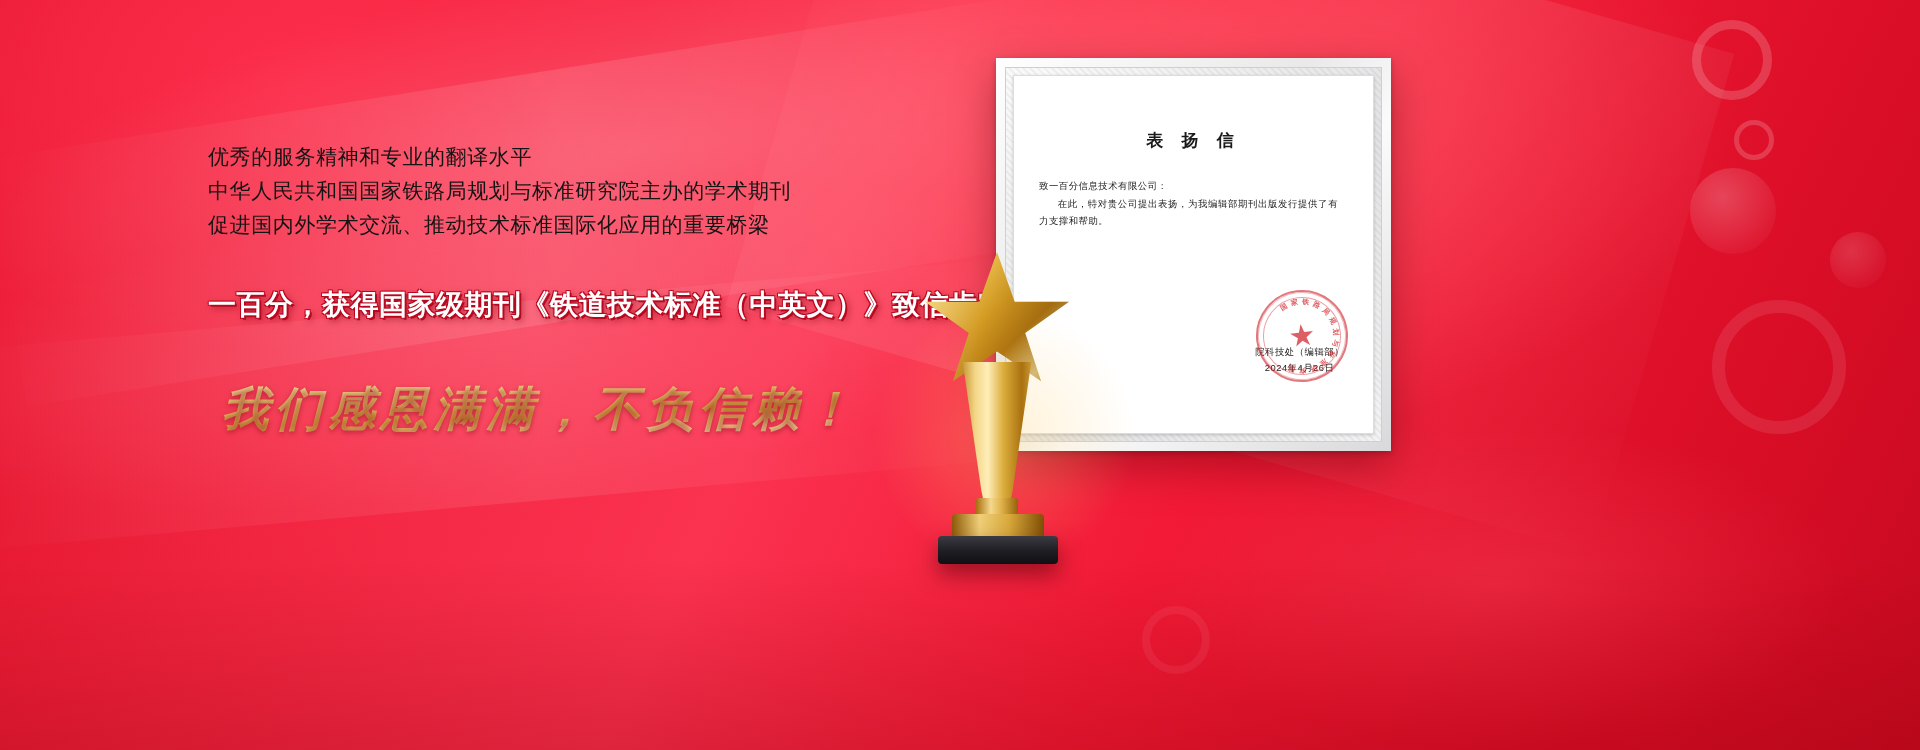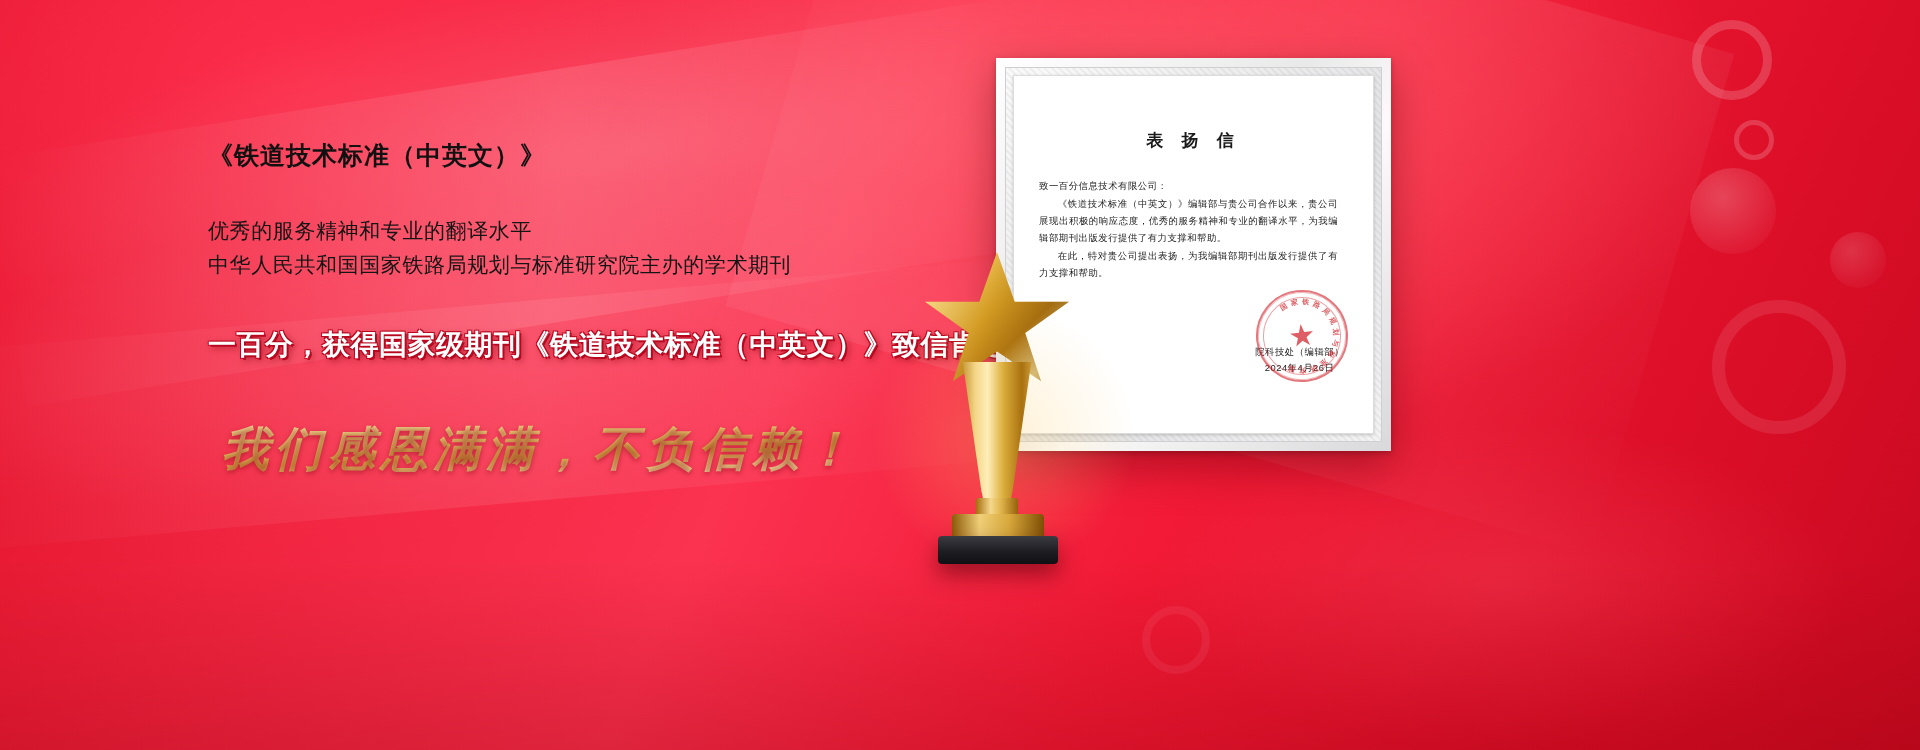--- a/index.html
+++ b/index.html
@@ -184,38 +184,37 @@
   <div class="ribbon rb6"></div>
 
   <div class="bokeh bk-ring" style="left:1692px;top:20px;width:62px;height:62px;border-width:9px;"></div>
   <div class="bokeh bk-ring" style="left:1734px;top:120px;width:30px;height:30px;border-width:5px;"></div>
   <div class="bokeh bk-fill" style="left:1690px;top:168px;width:86px;height:86px;"></div>
   <div class="bokeh bk-ring" style="left:1712px;top:300px;width:108px;height:108px;border-width:13px;opacity:.55;"></div>
   <div class="bokeh bk-fill" style="left:1830px;top:232px;width:56px;height:56px;opacity:.7;"></div>
   <div class="bokeh bk-ring" style="left:1142px;top:606px;width:52px;height:52px;border-width:8px;opacity:.35;"></div>
 
   <div id="text-col">
-    <h1 class="journal-title">《铁道技术标准（中英文）》</h1>
 
     <p class="desc-line">优秀的服务精神和专业的翻译水平</p>
     <p class="desc-line">中华人民共和国国家铁路局规划与标准研究院主办的学术期刊</p>
+    <p class="desc-line">促进国内外学术交流、推动技术标准国际化应用的重要桥梁</p>
 
     <p class="headline">一百分，获得国家级期刊《铁道技术标准（中英文）》致信肯定!</p>
 
     <p class="gold-line">我们感恩满满，不负信赖！</p>
   </div>
 
   <div id="cert-frame">
     <div id="cert-frame-inner">
       <div id="cert-paper">
 
         <div class="cert-title">表 扬 信</div>
 
         <p class="cert-p">致一百分信息技术有限公司：</p>
-        <p class="cert-p indent">《铁道技术标准（中英文）》编辑部与贵公司合作以来，贵公司展现出积极的响应态度，优秀的服务精神和专业的翻译水平，为我编辑部期刊出版发行提供了有力支撑和帮助。</p>
         <p class="cert-p indent">在此，特对贵公司提出表扬，为我编辑部期刊出版发行提供了有力支撑和帮助。</p>
 
         <div class="cert-sign">
           <div>院科技处（编辑部）</div>
           <div>2024年4月26日</div>
         </div>
 
         <div id="cert-seal">
           <div class="seal-ring"></div>
           <div class="seal-star"></div>

